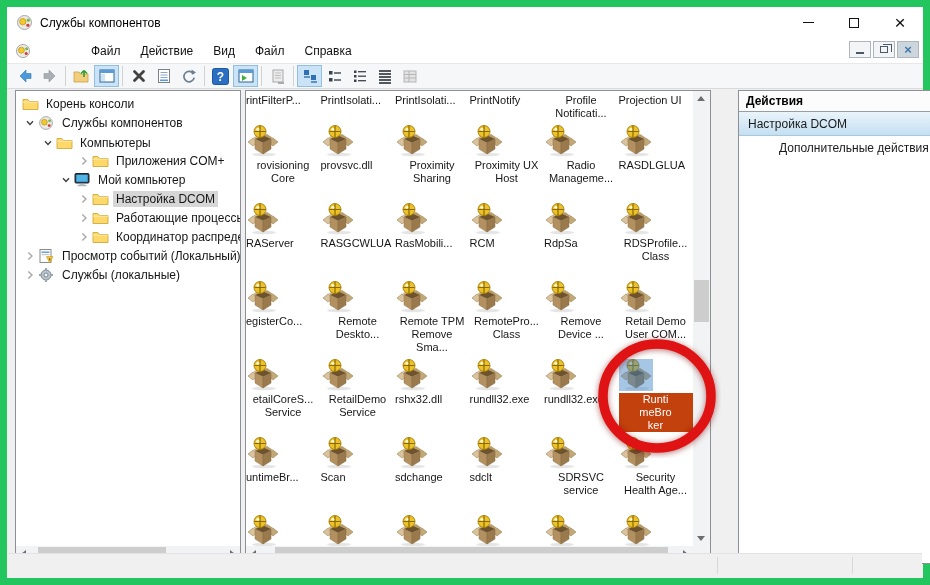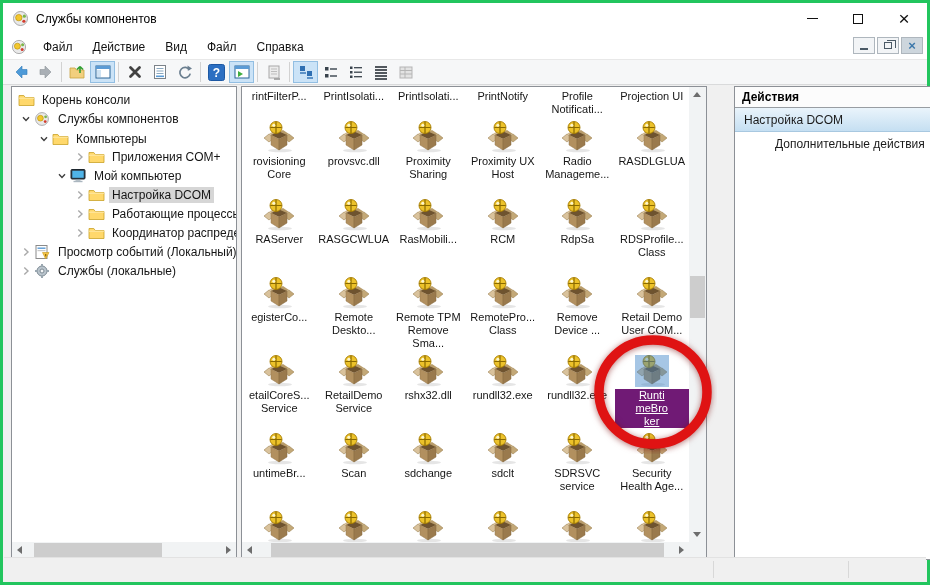--- a/index.html
+++ b/index.html
@@ -2,34 +2,34 @@
 <html><head>
 <meta charset="utf-8">
 <style>
   * { box-sizing: border-box; }
   html,body { margin:0; padding:0; }
   body {
     width:930px; height:585px; position:relative; overflow:hidden;
     font-family:"Liberation Sans", sans-serif; background:#ffffff;
     -webkit-font-smoothing:antialiased;
   }
-  .window { position:absolute; inset:0; border:3px solid #22c55e; background:#f0f0f0; }
+  .window { position:absolute; inset:0; border:7px solid #22c55e; background:#f0f0f0; }
 
   
   .titlebar { position:absolute; left:0; top:0; right:0; height:31px; background:#fff; display:flex; align-items:center; }
   .title-icon { margin-left:9px; width:17px; height:17px; flex:none; }
   .title-text { margin-left:7px; font-size:12px; color:#000; }
   .title-controls { position:absolute; right:0; top:0; height:31px; display:flex; }
   .tc-btn { width:46px; height:31px; display:flex; align-items:center; justify-content:center; }
   .glyph-min { width:11px; border-top:1px solid #111; }
   .glyph-max { width:10px; height:10px; border:1px solid #111; }
   .glyph-close { font-size:19px; line-height:19px; color:#111; font-weight:400; }
 
   
-  .menubar { position:absolute; top:31px; left:0; right:0; height:25px; background:#fff; display:flex; align-items:center; }
+  .menubar { position:absolute; top:31px; left:0; right:0; height:25px; background:#fff; display:flex; align-items:center;gap:44px; }
   .menu-appicon { margin-left:8px; width:16px; height:16px; flex:none; }
   .menu-items { display:flex; margin-left:6px; }
   .menu-item { font-size:12px; color:#111; padding:4px 10px; cursor:default; }
   .mdi-controls { position:absolute; right:4px; top:3px; display:flex; }
   .mdi-btn { width:22px; height:17px; border:1px solid #aeb6bd; background:#f2f4f6; display:flex; align-items:center; justify-content:center; margin-left:2px; }
   .mdi-btn.close { background:#cdd6dd; }
   .mdi-min { width:8px; border-top:2px solid #4b5a66; margin-top:7px; }
   .mdi-restore { position:relative; width:8px; height:7px; border:1px solid #4b5a66; background:#f2f4f6; }
   .mdi-restore::before { content:""; position:absolute; left:2px; top:-3px; width:8px; height:7px; border:1px solid #4b5a66; border-bottom:none; border-left:none; }
   .mdi-x { color:#3c78aa; font-size:13px; font-weight:bold; line-height:13px; }
@@ -45,27 +45,27 @@
   .tree-rows { position:absolute; left:0; top:0; right:0; bottom:17px; overflow:hidden; padding-top:3px; }
   .tree-row { height:19px; display:flex; align-items:center; font-size:12px; color:#151515; white-space:nowrap; overflow:hidden; cursor:default; }
   .tree-exp { width:16px; height:16px; flex:none; display:flex; align-items:center; justify-content:center; }
   .tree-ico { width:17px; height:16px; flex:none; margin-right:4px; }
   .tree-label { padding:1px 3px; }
   .tree-row.selected .tree-label { background:#d6d6d6; }
 
   .list-panel { position:absolute; left:238px; top:83px; width:466px; height:474px; background:#fff; border:1px solid #8c9096; }
   .list-viewport { position:absolute; left:0; top:0; right:17px; bottom:17px; overflow:hidden; background:#fff; }
   .lgrid { display:grid; grid-template-columns:repeat(6,1fr); }
-  .cell { height:78px; display:flex; flex-direction:column; align-items:center; padding-top:4px; overflow:hidden; }
+  .cell { height:78px; display:flex; flex-direction:column; align-items:flex-start; padding-top:4px; overflow:hidden; }
   .cell.header-cell { height:30px; padding-top:1px; }
   .cell.partial { height:36px; }
   .cell .icon { width:34px; height:32px; position:relative; flex:none; }
   .cell .label { margin-top:2px; font-size:11px; line-height:13px; text-align:center; color:#161616; max-width:74px; overflow-wrap:break-word; }
   .cell.selected .icon::after { content:""; position:absolute; inset:0; background:rgba(58,128,198,0.45); }
-  .cell.selected .label { background:#701a75; color:#fff; padding:0 20px; overflow-wrap:anywhere;text-decoration:underline; }
+  .cell.selected .label { background:#c2410c; color:#fff; padding:0 20px; overflow-wrap:anywhere; }
 
   .actions-panel { position:absolute; left:708px; top:83px; width:214px; height:474px; background:#fff; border:1px solid #8c9096;margin-left:23px; }
   .actions-header { height:21px; line-height:21px; font-weight:bold; font-size:12px; color:#000; padding-left:7px; background:#fcfcfc; border-bottom:1px solid #989da2; }
   .actions-section { height:24px; display:flex; align-items:center; font-size:12px; color:#1a1a1a; padding:0 9px; background:linear-gradient(#eaf4fb,#c5dff2); border-bottom:1px solid #a8c8e0; }
   .actions-section .sec-label { flex:1; }
   .tri-up { width:0; height:0; border-left:4px solid transparent; border-right:4px solid transparent; border-bottom:5px solid #333; }
   .actions-more { height:23px; display:flex; align-items:center; font-size:12px; color:#1a1a1a; padding:0 9px 0 40px; }
   .tri-right { width:0; height:0; border-top:4px solid transparent; border-bottom:4px solid transparent; border-left:5px solid #222; margin-left:auto; }
 
   

